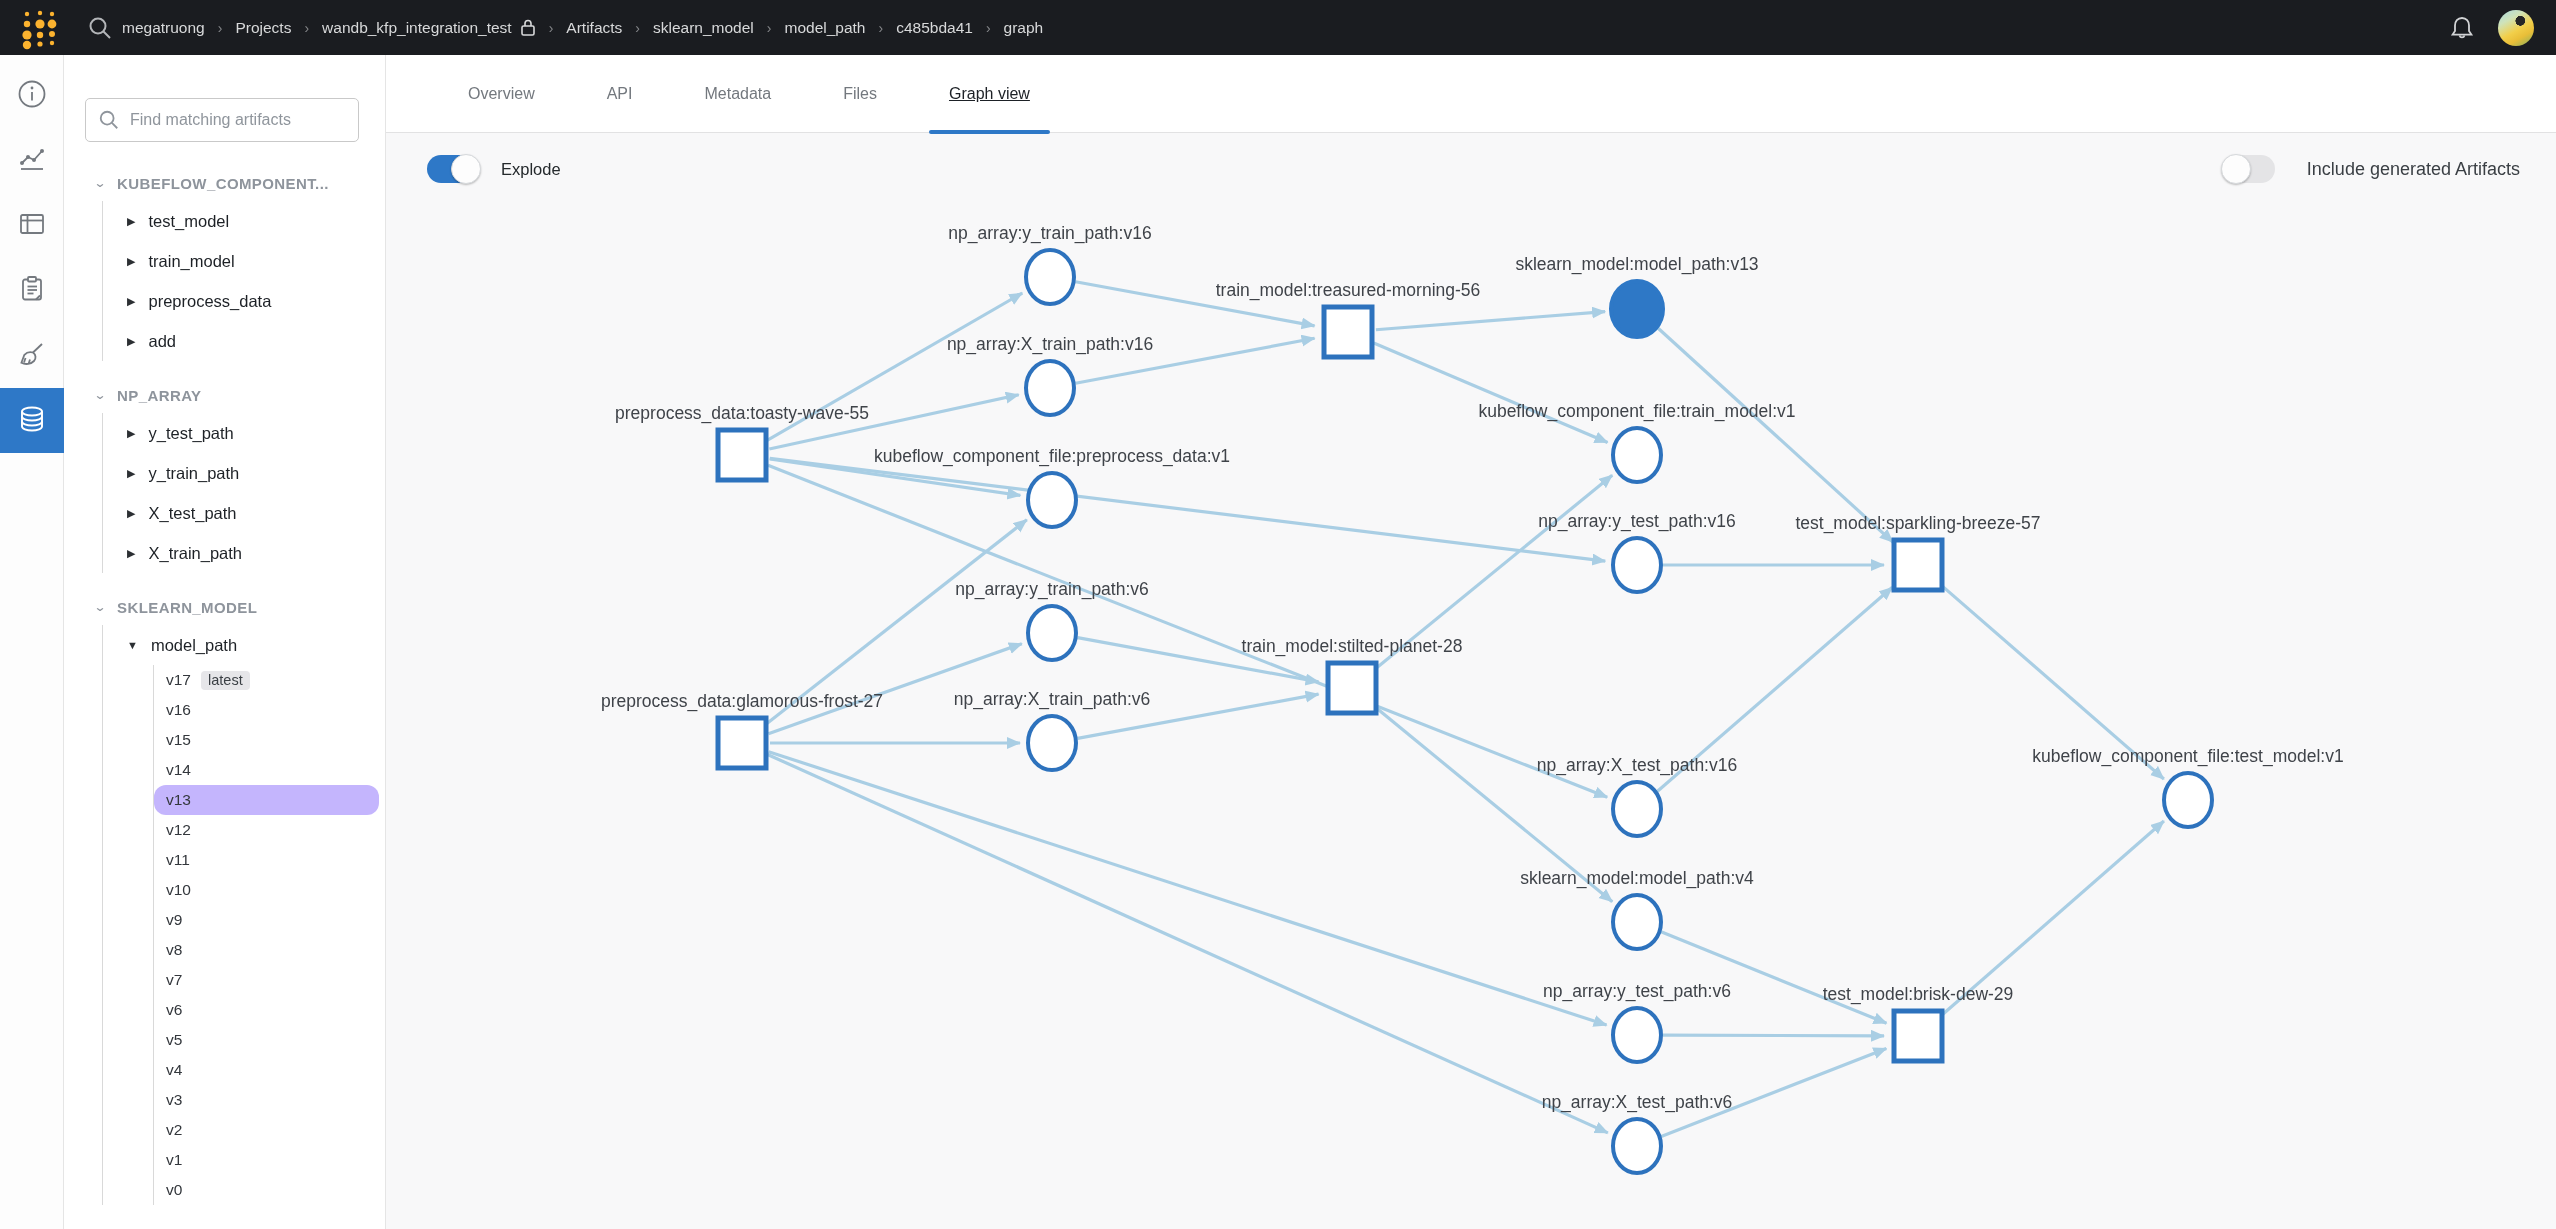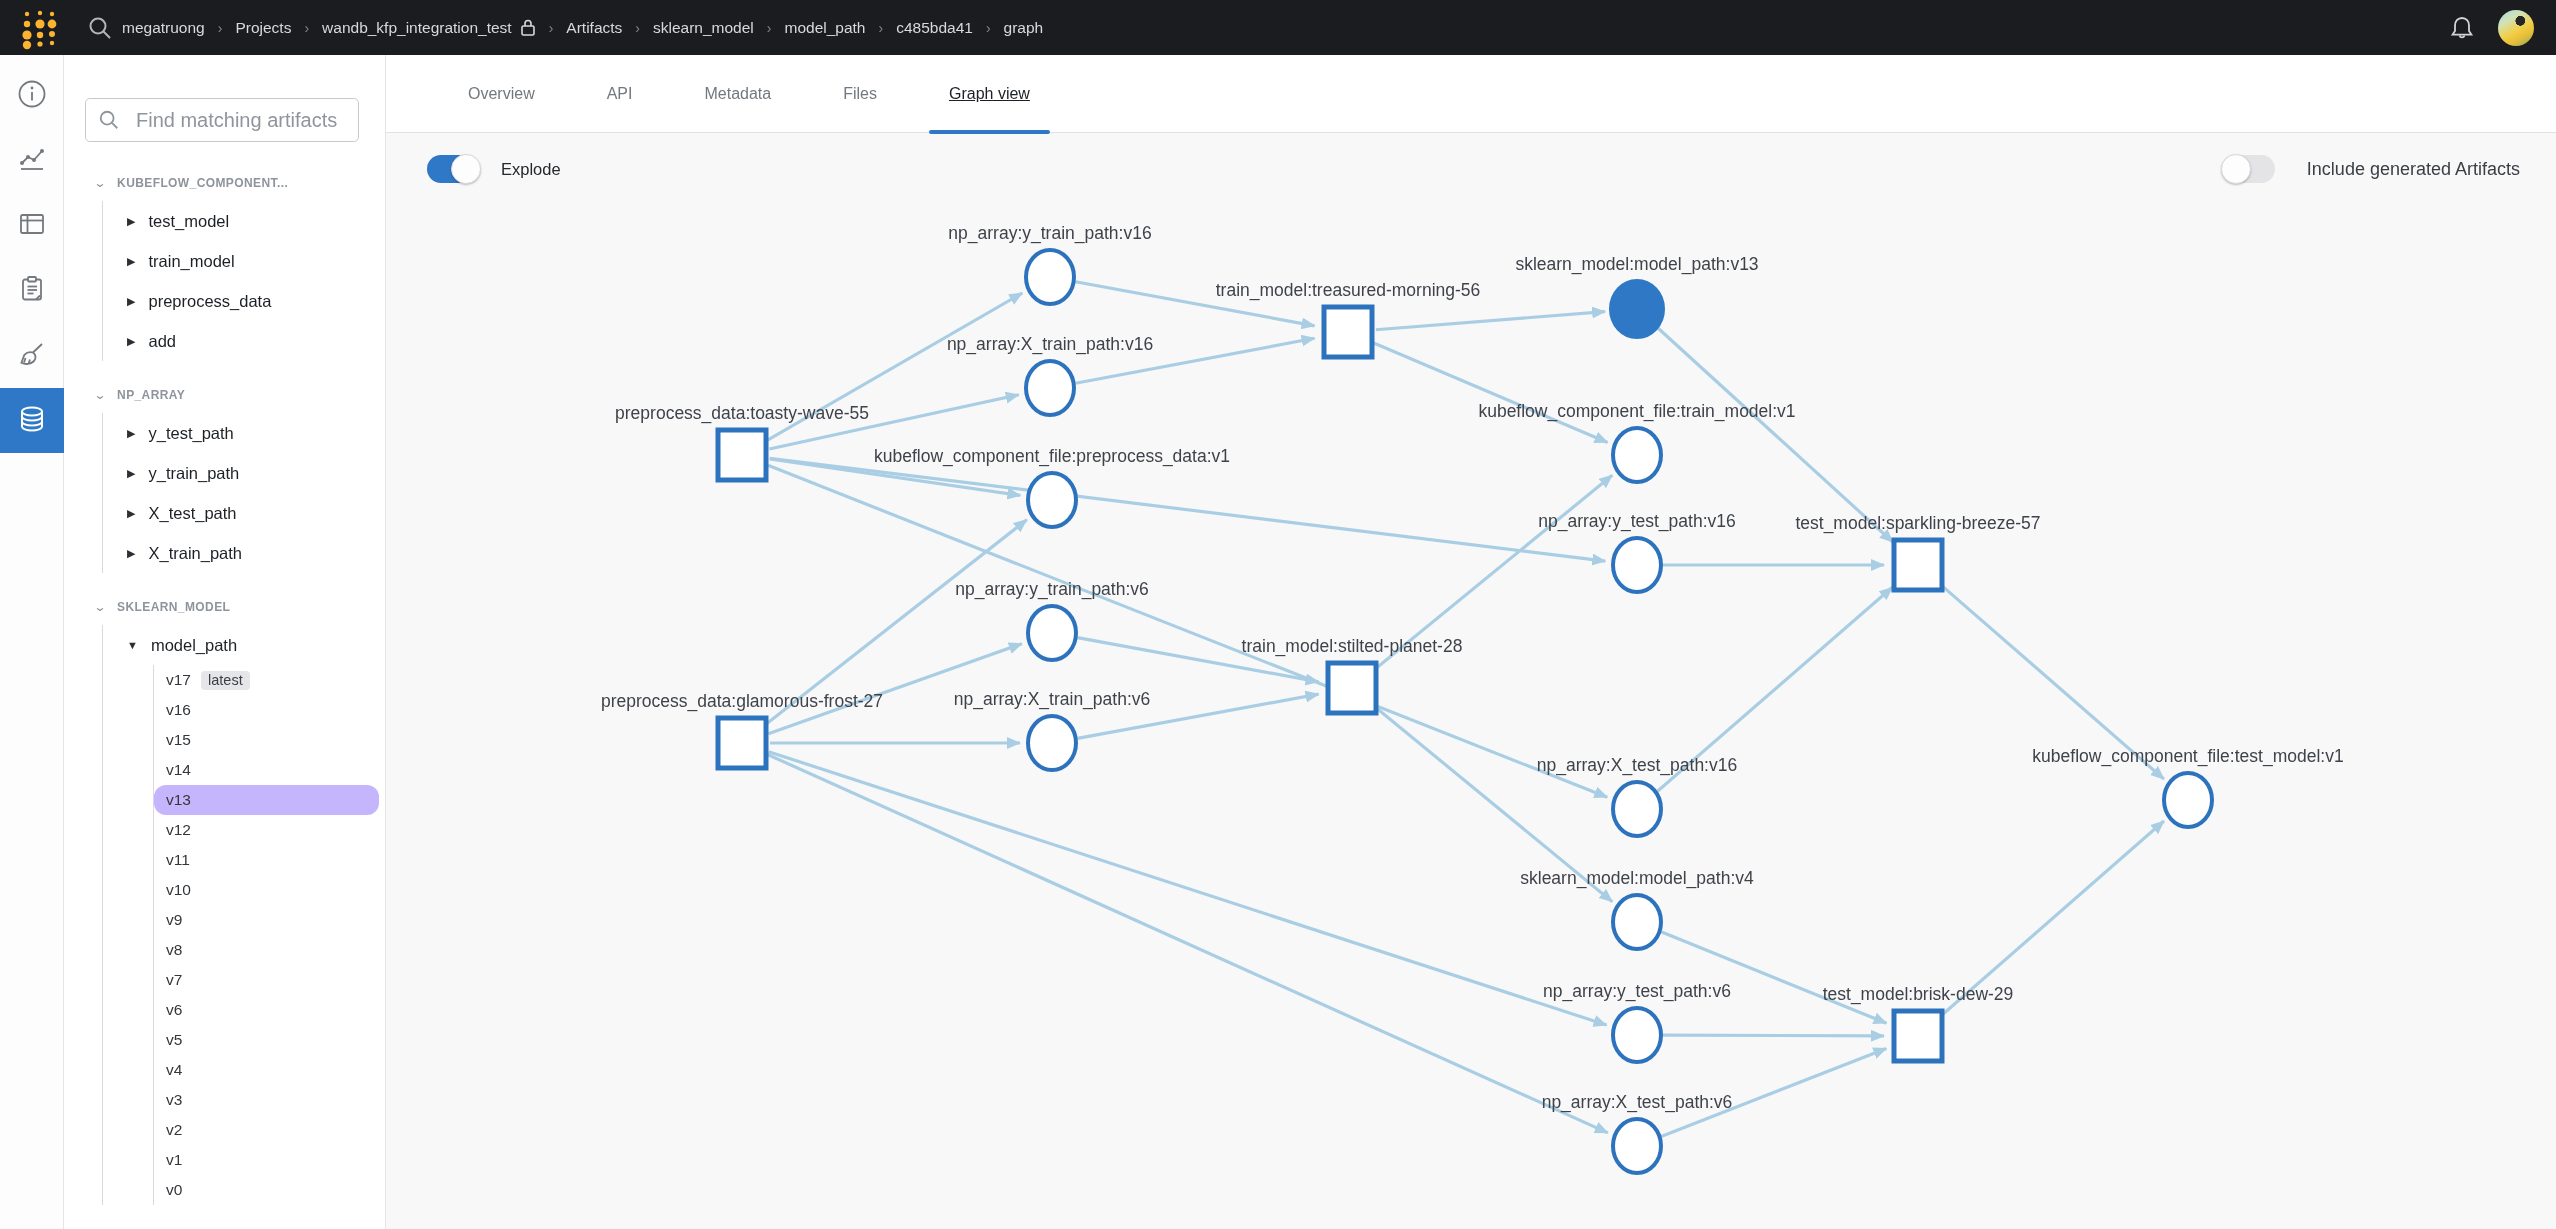--- a/index.html
+++ b/index.html
@@ -44,29 +44,29 @@
     position:absolute; left:64px; top:55px; width:322px; bottom:0;
     background:#ffffff; border-right:1px solid #e5e5e5; z-index:9;
   }
   #search-box {
     position:absolute; left:21px; top:43px; width:274px; height:44px;
     border:1px solid #c9c9c9; border-radius:5px; background:#fff;
     display:flex; align-items:center; padding-left:12px;
   }
   #search-box svg { flex:0 0 auto; }
   #search-input {
-    border:none; outline:none; font-size:20px; margin-left:16px; width:210px;
+    border:none; outline:none; font-size:16px; margin-left:10px; width:210px;
     font-family:"Liberation Sans",sans-serif; color:#24292e; background:transparent;
   }
   #search-input::placeholder { color:#8f959c; }
   #tree { position:absolute; left:0; top:110px; right:6px; bottom:0; overflow:hidden; }
   .tree-header { height:36px; display:flex; align-items:center; padding-left:31px; cursor:pointer; }
   .tree-header .chev { color:#8e949c; font-size:12px; margin-right:12px; transform:scaleX(1.3); }
   .tree-header .hlabel {
-    color:#8e949c; font-weight:bold; font-size:12px; letter-spacing:0.4px; white-space:nowrap;
+    color:#8e949c; font-weight:bold; font-size:15px; letter-spacing:0.4px; white-space:nowrap;
   }
   .tree-children { border-left:1px solid #d9d9d9; margin-left:38px; }
   .tree-item { height:40px; display:flex; align-items:center; padding-left:24px; cursor:pointer; font-size:16.5px; color:#1d2126; }
   .tree-item .tri { font-size:11px; color:#2b2f33; margin-right:13px; }
   .tree-section { margin-bottom:16px; }
   .version-list { border-left:1px solid #d9d9d9; margin-left:50px; }
   .version-row {
     height:30px; display:flex; align-items:center; padding-left:12px;
     font-size:15.5px; color:#33373c; cursor:pointer;
   }

